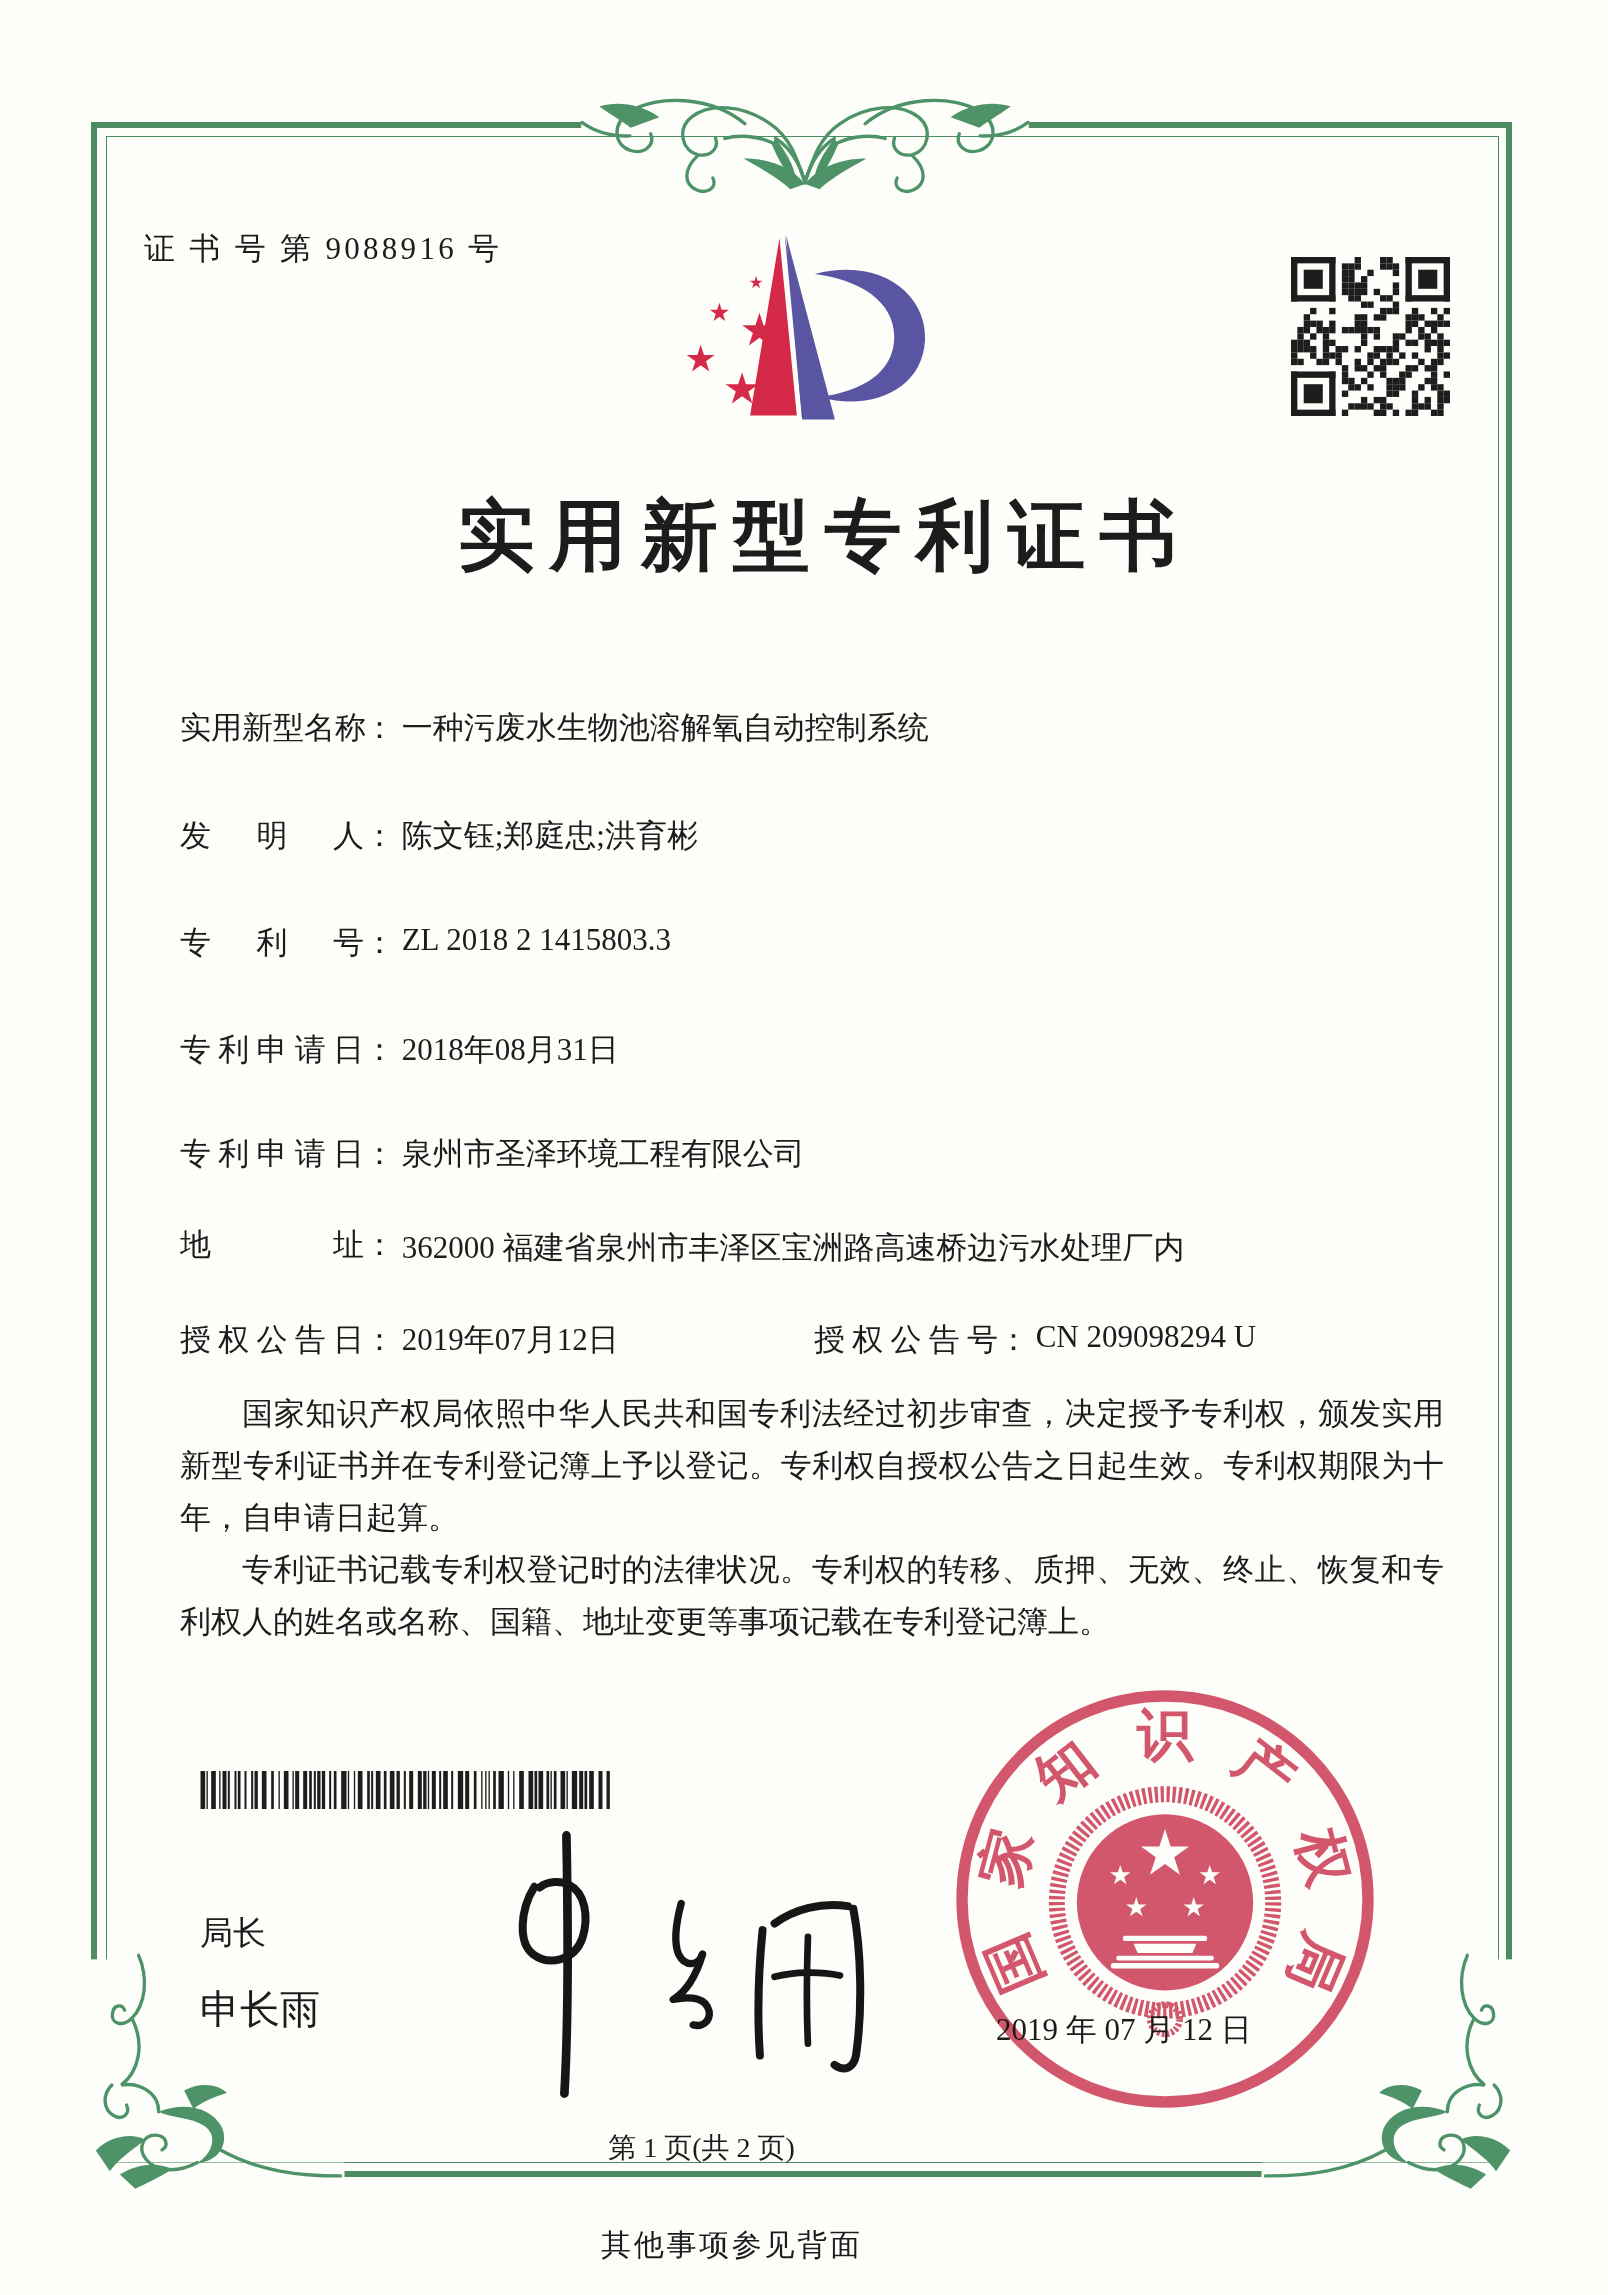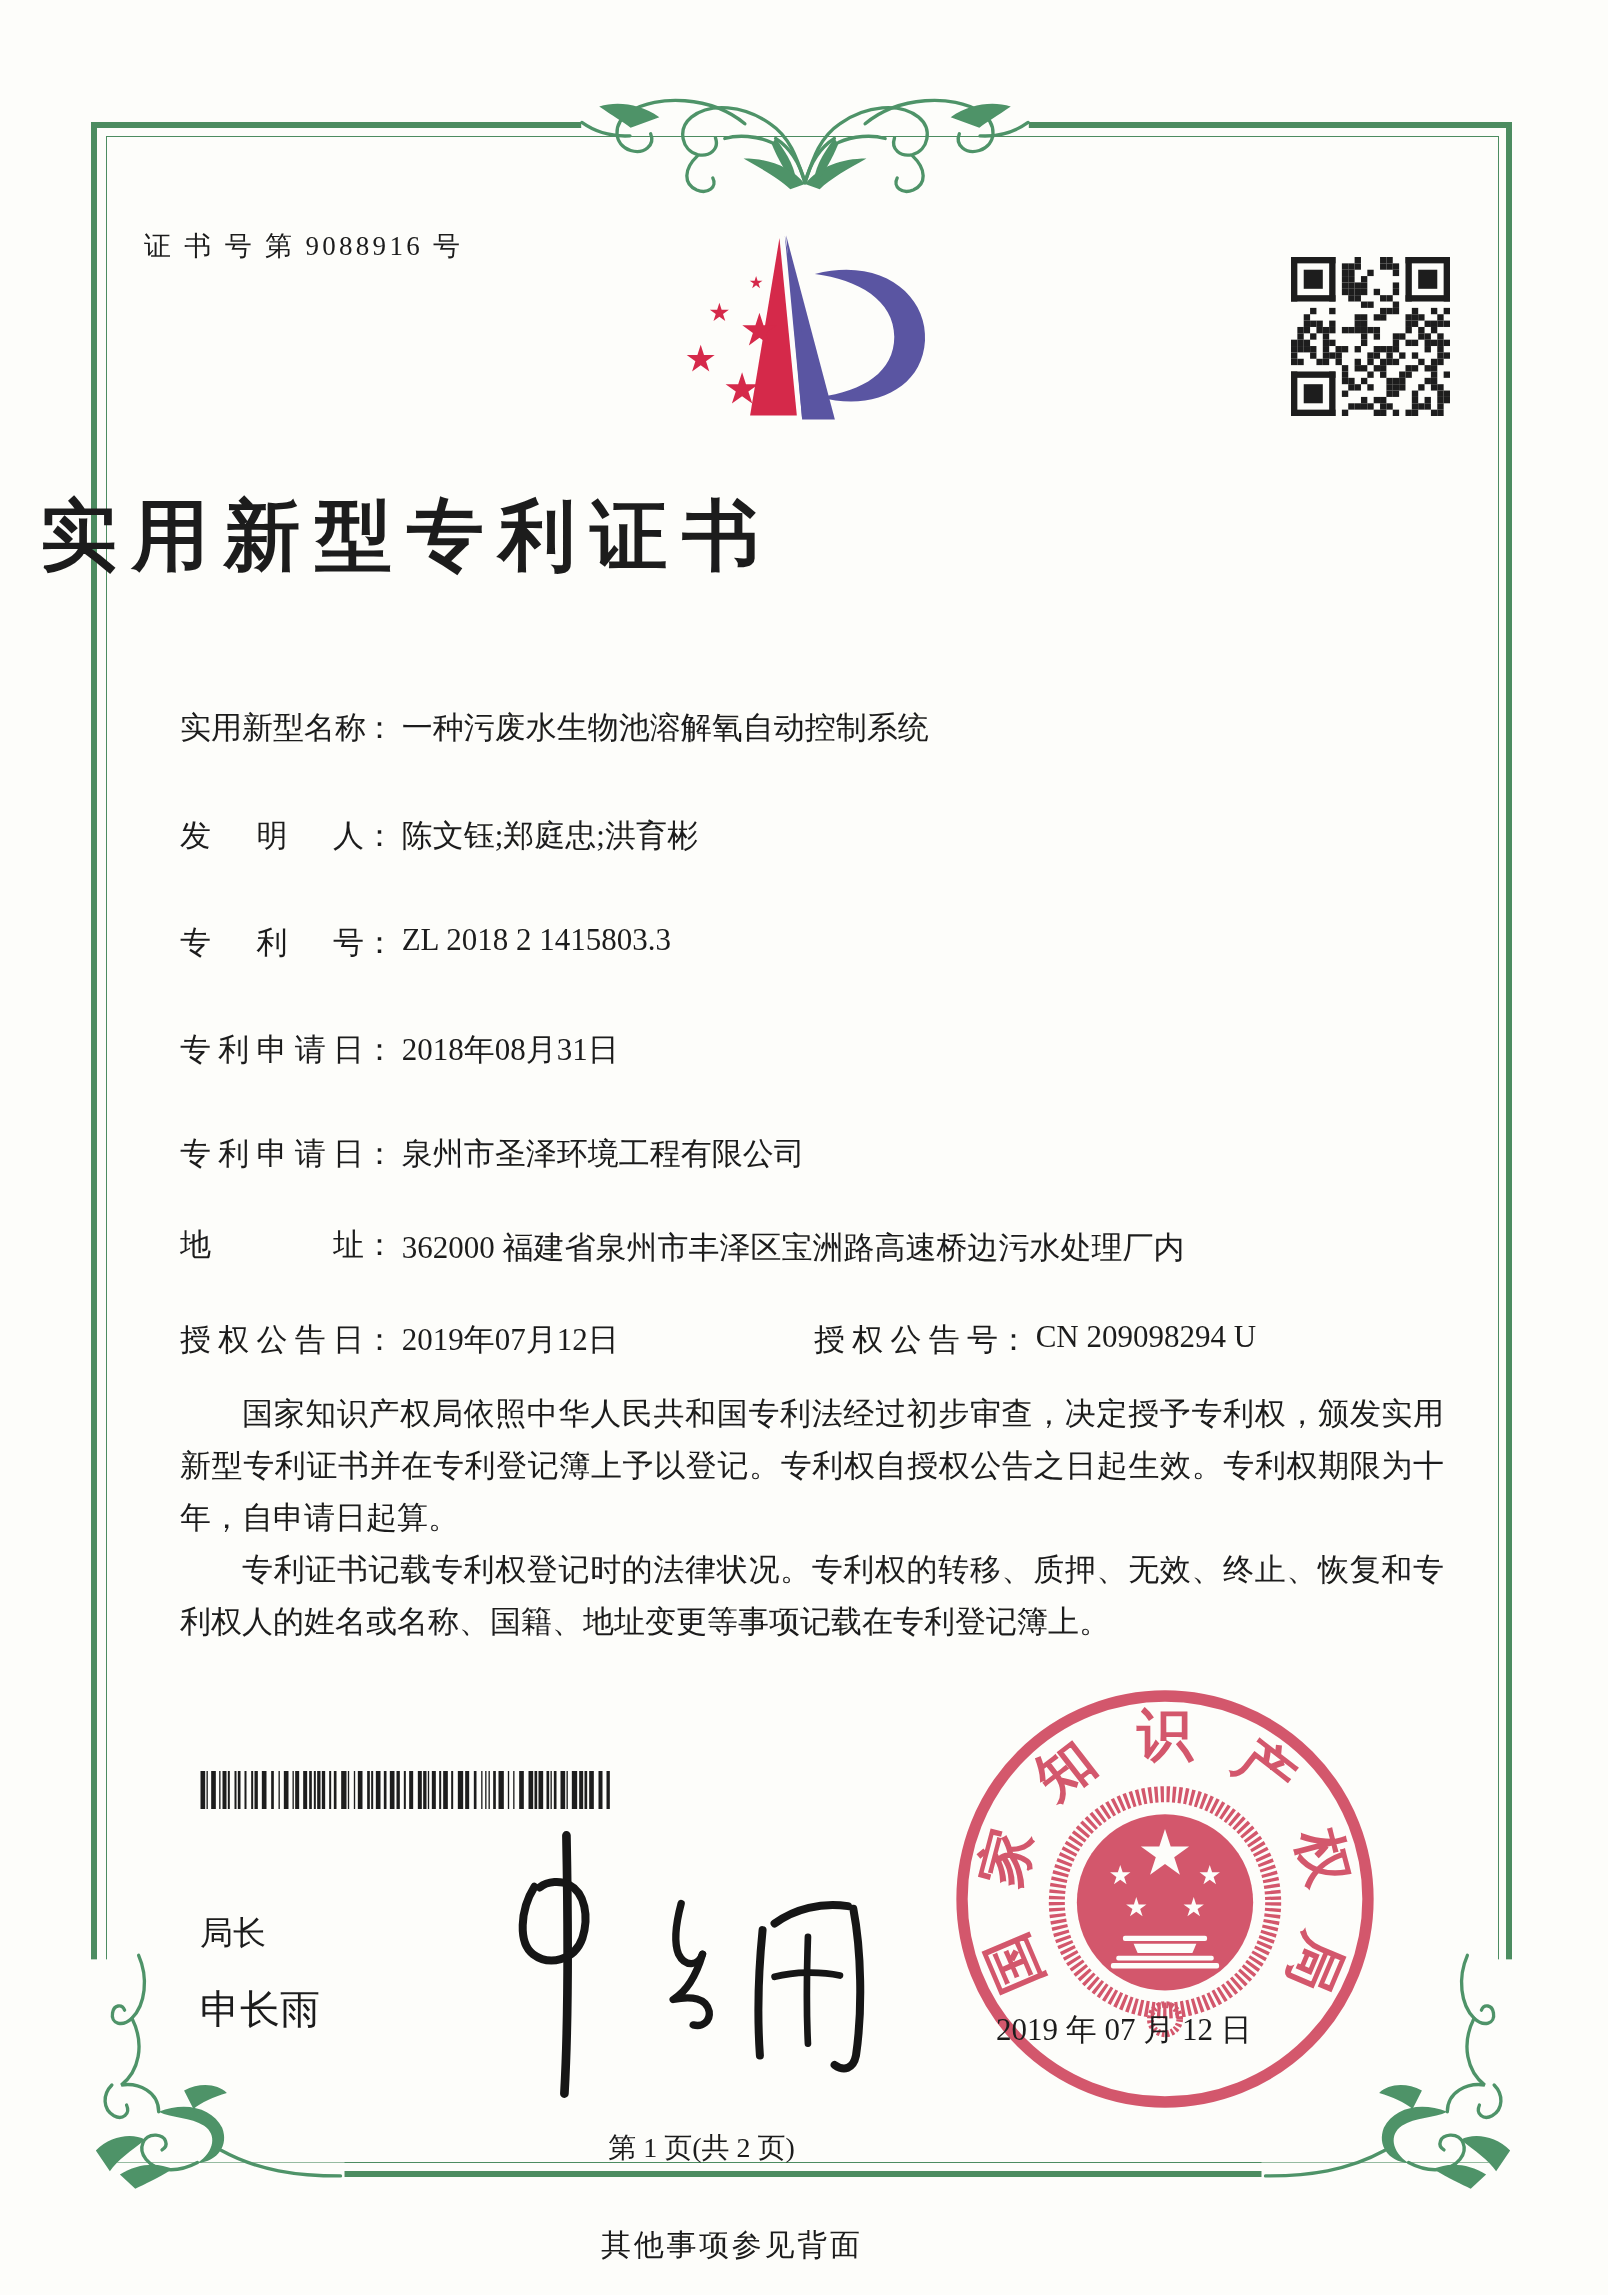--- a/index.html
+++ b/index.html
@@ -3,23 +3,23 @@
 <meta charset="utf-8">
 <style>
   html,body{margin:0;padding:0;background:#e8e8e8;}
   .page{position:relative;width:1609px;height:2295px;margin:0 auto;background:#fdfdfa;overflow:hidden;
         font-family:"Liberation Serif","DejaVu Serif",serif;color:#1c1c1c;}
   .abs{position:absolute;}
   
   .frame-outer{left:91px;top:122px;width:1421px;height:2055px;border:6px solid #4c8c60;box-sizing:border-box;}
   .frame-inner{left:106px;top:136px;width:1393px;height:2027px;border:1.3px solid #4c8c60;box-sizing:border-box;}
   
-  .cert-no{left:144px;top:228px;font-size:27px;letter-spacing:3.3px;white-space:nowrap;}
+  .cert-no{left:144px;top:228px;font-size:31px;letter-spacing:3.3px;white-space:nowrap;}
   
-  .title{left:0;right:0;top:485px;text-align:left;font-size:77px;font-weight:700;letter-spacing:14.7px;
+  .title{left:0;right:0;top:485px;text-align:center;font-size:77px;font-weight:700;letter-spacing:14.7px;
          font-family:"Liberation Sans","DejaVu Sans",sans-serif;padding-left:40px;}
   
   .fields{left:180px;top:0;width:1282px;height:100%;}
   .frow{position:absolute;left:0;font-size:31px;white-space:nowrap;}
   .flabel{display:inline-block;width:184px;text-align:justify;text-align-last:justify;vertical-align:top;}
   .fcolon{vertical-align:top;}
   .fvalue{margin-left:6.7px;vertical-align:top;}
   .fvalue-wrap{display:inline-block;width:828px;white-space:normal;line-height:47px;}
   .grant-no-group{position:absolute;left:634px;top:0;}
   

